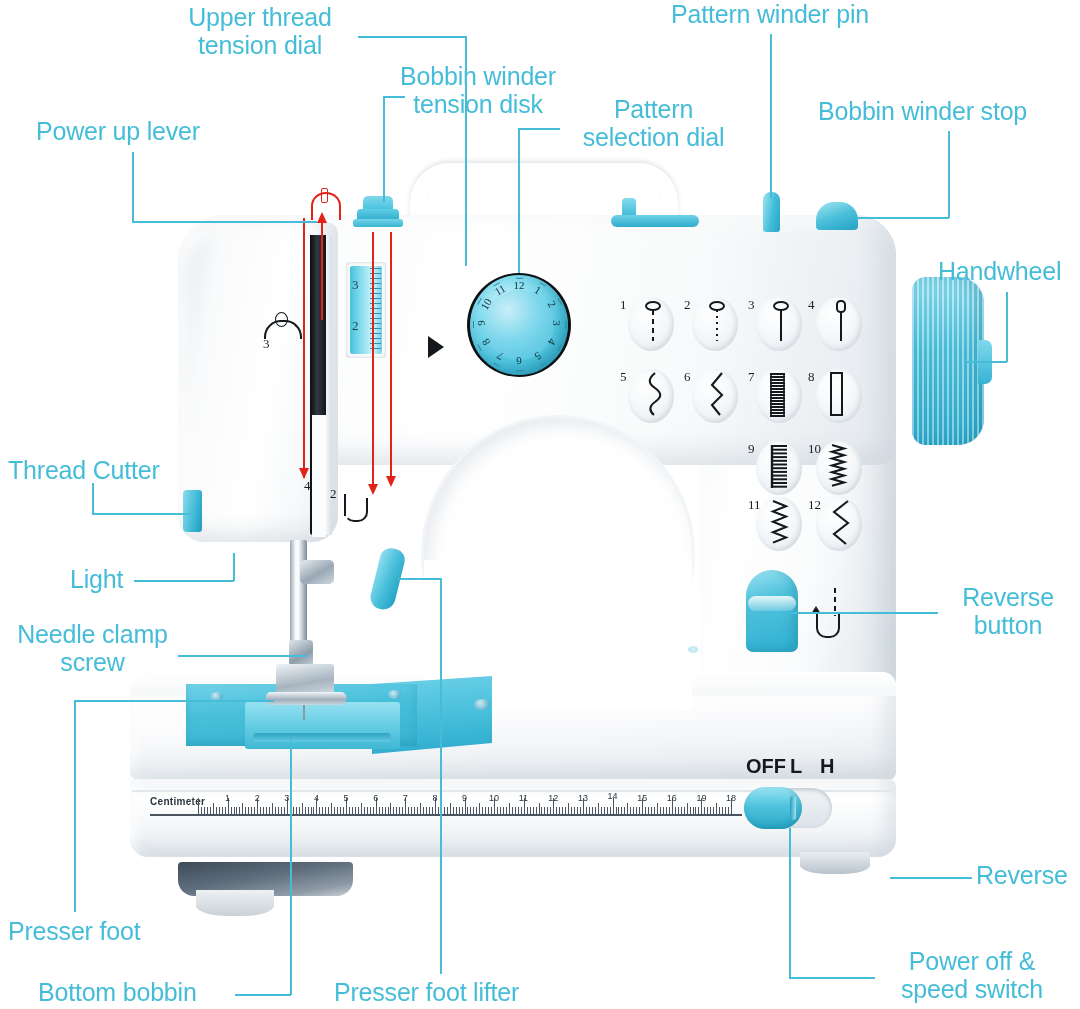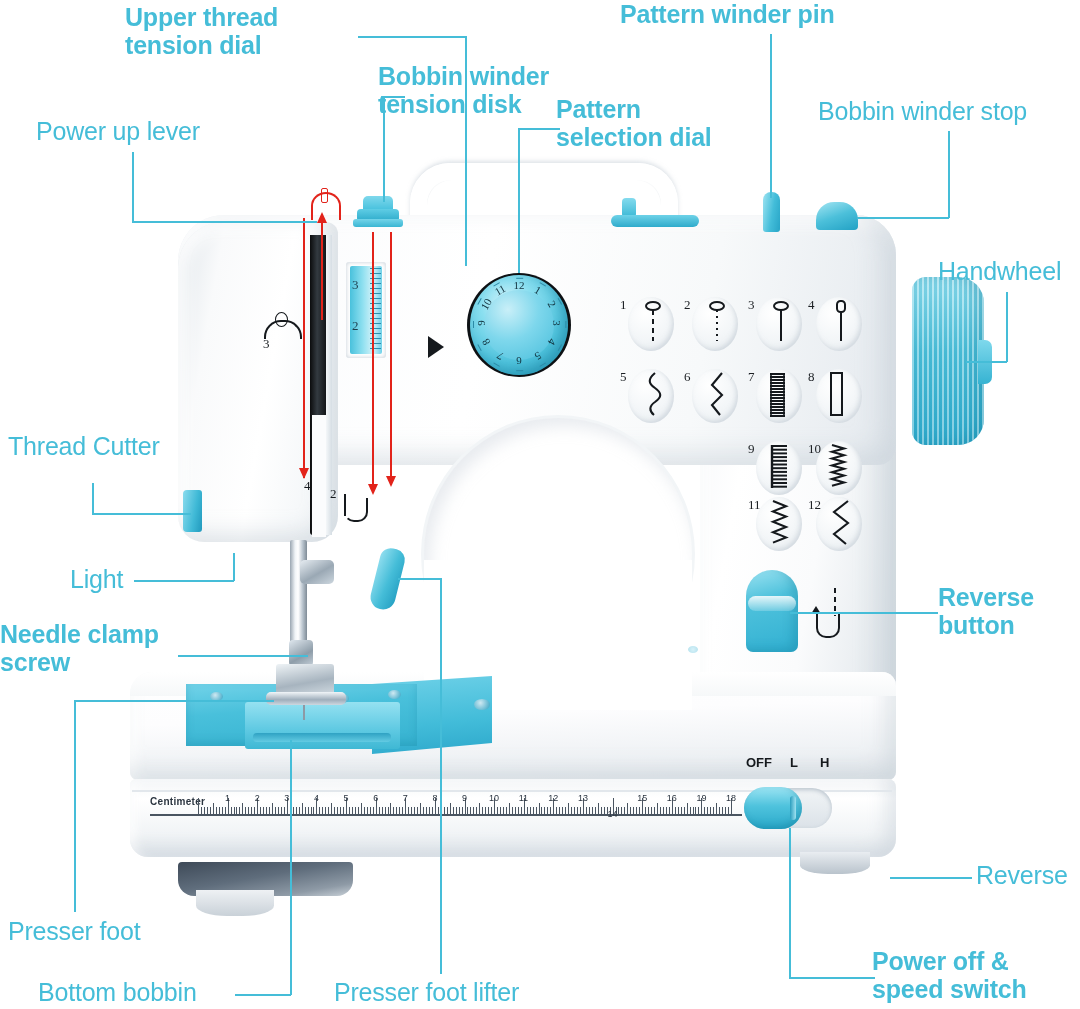--- a/index.html
+++ b/index.html
@@ -2,21 +2,21 @@
 <html><head>
 <meta charset="utf-8">
 <style>
   html,body{margin:0;padding:0;background:#ffffff;}
   body{width:1080px;height:1009px;position:relative;overflow:hidden;
        font-family:"Liberation Sans",sans-serif;}
 
   
   .label{position:absolute;color:#45bdd8;font-size:25px;line-height:1.12;
          white-space:pre;letter-spacing:-0.2px;}
-  .label.c{font-weight:bold;}
+  .label.c{text-align:center;}
 
   
   .ln{position:absolute;background:#45bdd8;}
   .lh{height:1.6px;}
   .lv{width:1.6px;}
 
   
   #machine{position:absolute;left:0;top:0;width:1080px;height:1009px;}
 
   .body-main{position:absolute;background:
@@ -234,21 +234,21 @@
 
   
   #swTrack{position:absolute;left:744px;top:788px;width:88px;height:40px;border-radius:20px;
      background:linear-gradient(180deg,#f2f5f7,#dbe2e8);
      box-shadow:inset 0 2px 4px rgba(150,165,178,.6);}
   #swKnob{position:absolute;left:744px;top:787px;width:58px;height:42px;border-radius:21px;
      background:linear-gradient(180deg,#9ce4f3,#4fc3dd 45%,#2aa9ca);
      box-shadow:inset -3px -3px 7px rgba(10,105,135,.3);}
   #swGrip{position:absolute;left:790px;top:796px;width:6px;height:24px;border-radius:3px;
      background:linear-gradient(90deg,#2b9ebe,#9fe2f1);}
-  .swLbl{position:absolute;font-size:13px;color:#15191d;font-weight:bold;
+  .swLbl{position:absolute;font-size:20px;color:#15191d;font-weight:bold;
      font-family:"Liberation Sans",sans-serif;}
 
   
   #lightdot{position:absolute;left:688px;top:646px;width:10px;height:7px;border-radius:50%;
      background:radial-gradient(circle,#cdeef7,#9fd9e9);opacity:.8;}
 </style>
 </head>
 <body>
 
 <div id="machine">
@@ -658,21 +658,21 @@
       <div class="rnum" style="left: 163.944px; top: 3px;">4</div>
       <div class="rnum" style="left: 193.556px; top: 3px;">5</div>
       <div class="rnum" style="left: 223.167px; top: 3px;">6</div>
       <div class="rnum" style="left: 252.778px; top: 3px;">7</div>
       <div class="rnum" style="left: 282.389px; top: 3px;">8</div>
       <div class="rnum" style="left: 312px; top: 3px;">9</div>
       <div class="rnum" style="left: 339.111px; top: 3px;">10</div>
       <div class="rnum" style="left: 368.722px; top: 3px;">11</div>
       <div class="rnum" style="left: 398.333px; top: 3px;">12</div>
       <div class="rnum" style="left: 427.944px; top: 3px;">13</div>
-      <div class="rnum" style="left: 457.556px; top: 19px;">14</div>
+      <div class="rnum" style="left: 457.556px; top: 1px;">14</div>
       <div class="rnum" style="left: 487.167px; top: 3px;">15</div>
       <div class="rnum" style="left: 516.778px; top: 3px;">16</div>
       <div class="rnum" style="left: 546.389px; top: 3px;">19</div>
       <div class="rnum" style="left: 576px; top: 3px;">18</div>
     </div>
 
   <div id="swTrack"></div>
   <div id="swKnob"></div>
   <div id="swGrip"></div>
   <div class="swLbl" style="left:746px;top:755px">OFF</div>
@@ -703,21 +703,21 @@
 <div class="ln lv" style="left:770px;top:34px;height:164px"></div>
 
 <div class="label" style="left:818px;top:97px">Bobbin winder stop</div>
 <div class="ln lv" style="left:948px;top:131px;height:87px"></div>
 <div class="ln lh" style="left:857px;top:217px;width:92px"></div>
 
 <div class="label" style="left:938px;top:257px">Handwheel</div>
 <div class="ln lv" style="left:1006px;top:292px;height:70px"></div>
 <div class="ln lh" style="left:966px;top:361px;width:41px"></div>
 
-<div class="label" style="left:8px;top:432px">Thread Cutter</div>
+<div class="label" style="left:8px;top:456px">Thread Cutter</div>
 <div class="ln lv" style="left:92px;top:483px;height:31px"></div>
 <div class="ln lh" style="left:92px;top:513px;width:99px"></div>
 
 <div class="label" style="left:70px;top:565px">Light</div>
 <div class="ln lh" style="left:134px;top:580px;width:100px"></div>
 <div class="ln lv" style="left:233px;top:553px;height:28px"></div>
 
 <div class="label c" style="left:0px;top:620px;width:185px">Needle clamp
 screw</div>
 <div class="ln lh" style="left:178px;top:655px;width:130px"></div>

